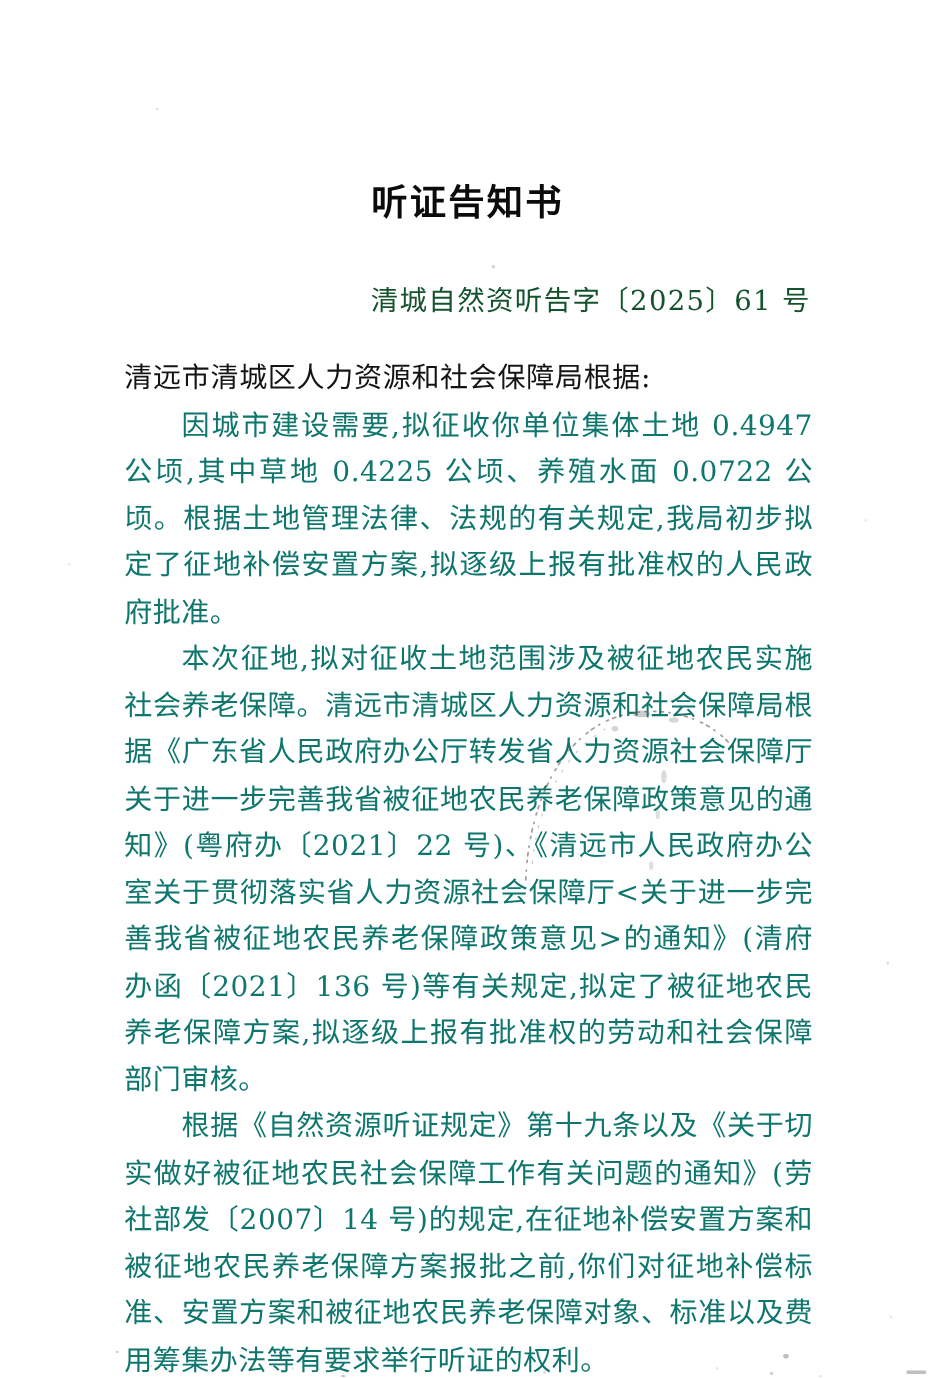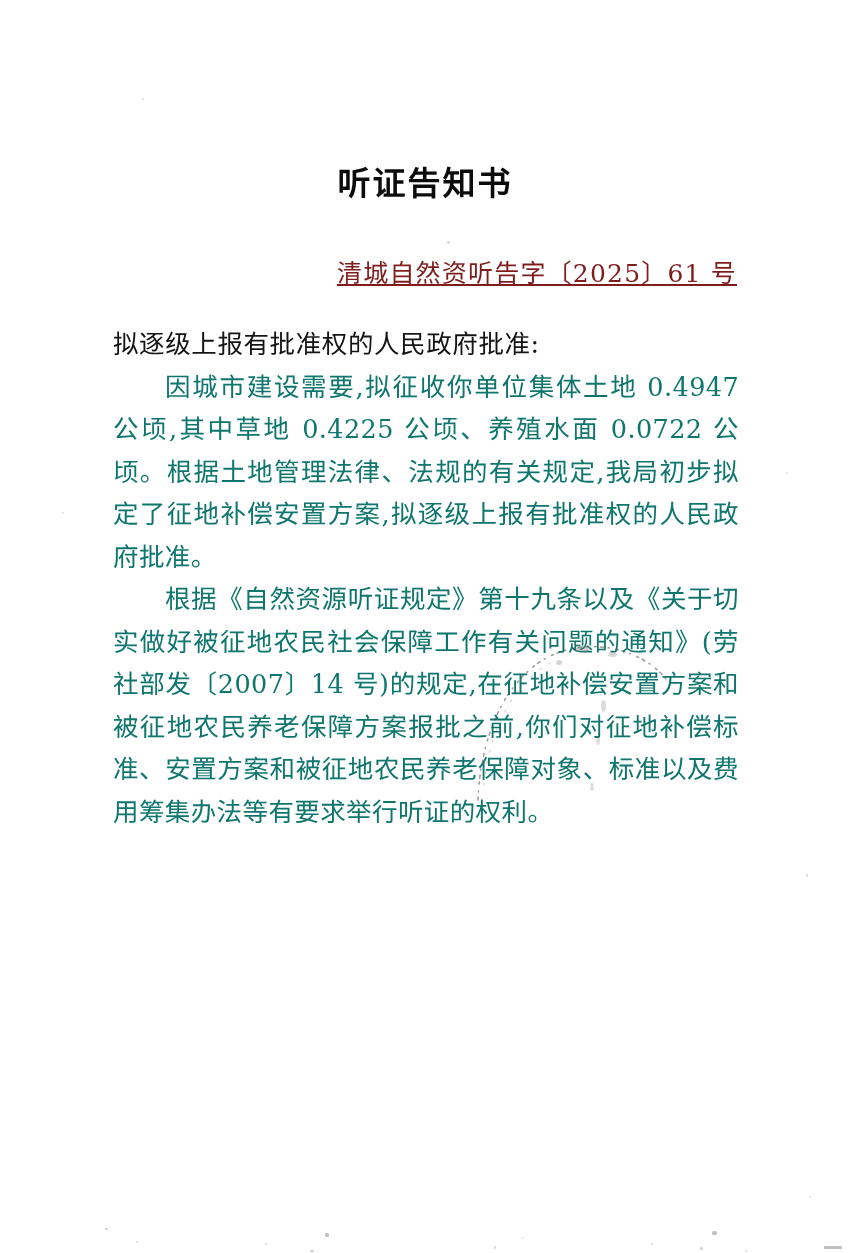--- a/index.html
+++ b/index.html
@@ -47,22 +47,21 @@
   
   .doc-number {
     position: absolute;
     top: 258px;
     left: 113px;
     width: 624px;
     text-align: right;
     font-size: 25px;
     letter-spacing: 1.2px;
     line-height: 1.25;
-    color: #7f1d1d;
-    text-decoration: underline;
+    color: #14532d;
   }
 
   
   .body-block {
     position: absolute;
     top: 323px;
     left: 113px;
     width: 626px;
   }
 
@@ -128,24 +127,25 @@
   <div class="speckle" style="left:745px;top:1250px;width:2px;height:2px;opacity:.30;"></div>
   <div class="speckle" style="left:824px;top:1246px;width:18px;height:3px;opacity:.55;border-radius:1px;"></div>
   <div class="speckle" style="left:809px;top:1196px;width:2px;height:2px;opacity:.25;"></div>
 
   <div class="doc-title">听证告知书</div>
 
   <div class="doc-number">清城自然资听告字〔2025〕61 号</div>
 
   <div class="body-block">
 
-    <div class="recipient">拟逐级上报有批准权的人民政府批准:</div>
+    <div class="recipient">清远市清城区人力资源和社会保障局根据:</div>
 
     <p class="para">因城市建设需要,拟征收你单位集体土地 0.4947 公顷,其中草地 0.4225 公顷、养殖水面 0.0722 公顷。根据土地管理法律、法规的有关规定,我局初步拟定了征地补偿安置方案,拟逐级上报有批准权的人民政府批准。</p>
 
+    <p class="para">本次征地,拟对征收土地范围涉及被征地农民实施社会养老保障。清远市清城区人力资源和社会保障局根据《广东省人民政府办公厅转发省人力资源社会保障厅关于进一步完善我省被征地农民养老保障政策意见的通知》(粤府办〔2021〕22 号)、《清远市人民政府办公室关于贯彻落实省人力资源社会保障厅&lt;关于进一步完善我省被征地农民养老保障政策意见&gt;的通知》(清府办函〔2021〕136 号)等有关规定,拟定了被征地农民养老保障方案,拟逐级上报有批准权的劳动和社会保障部门审核。</p>
 
     <p class="para">根据《自然资源听证规定》第十九条以及《关于切实做好被征地农民社会保障工作有关问题的通知》(劳社部发〔2007〕14 号)的规定,在征地补偿安置方案和被征地农民养老保障方案报批之前,你们对征地补偿标准、安置方案和被征地农民养老保障对象、标准以及费用筹集办法等有要求举行听证的权利。</p>
   </div>
 
   <svg class="ink-arc" viewBox="0 0 200 170" xmlns="http://www.w3.org/2000/svg">
     <path d="M8,165 C10,110 30,48 78,22 C118,2 170,12 196,44" fill="none" stroke="#4a4a4a" stroke-width="1.5" stroke-dasharray="3 5 1 7 2 4" stroke-linecap="round"></path>
     <path d="M14,150 C18,104 38,52 80,28" fill="none" stroke="#555555" stroke-width="1" stroke-dasharray="2 9" stroke-linecap="round" opacity="0.6"></path>
   </svg>
 
   <div class="smudge" style="left:575px;top:646px;width:16px;height:6px;"></div>

